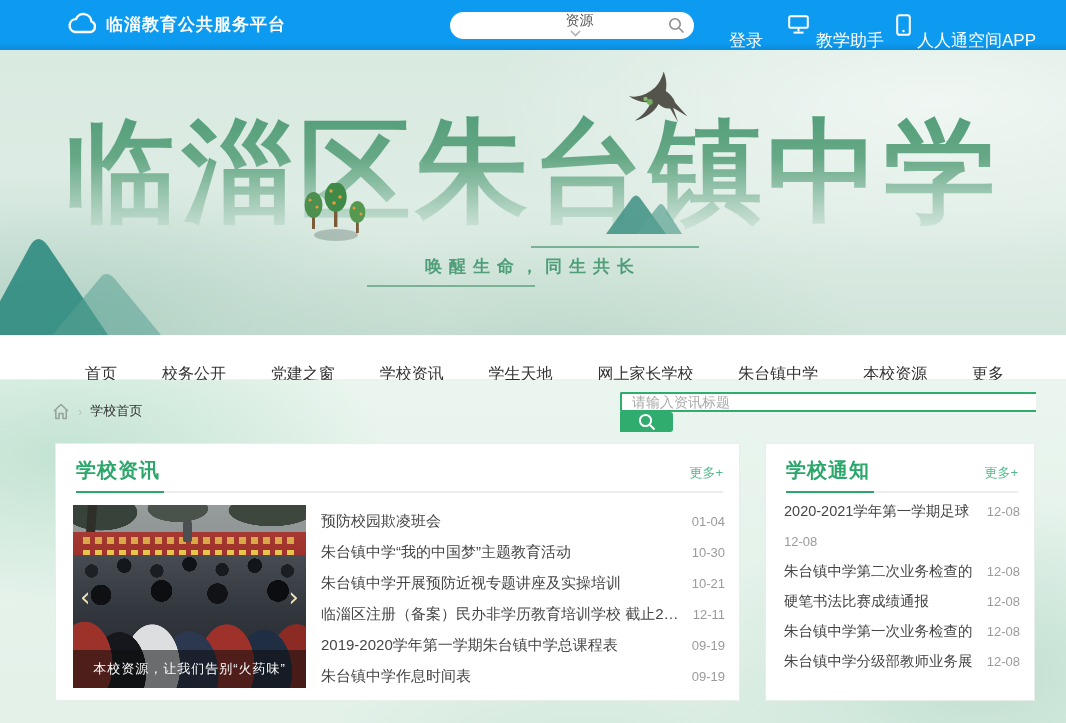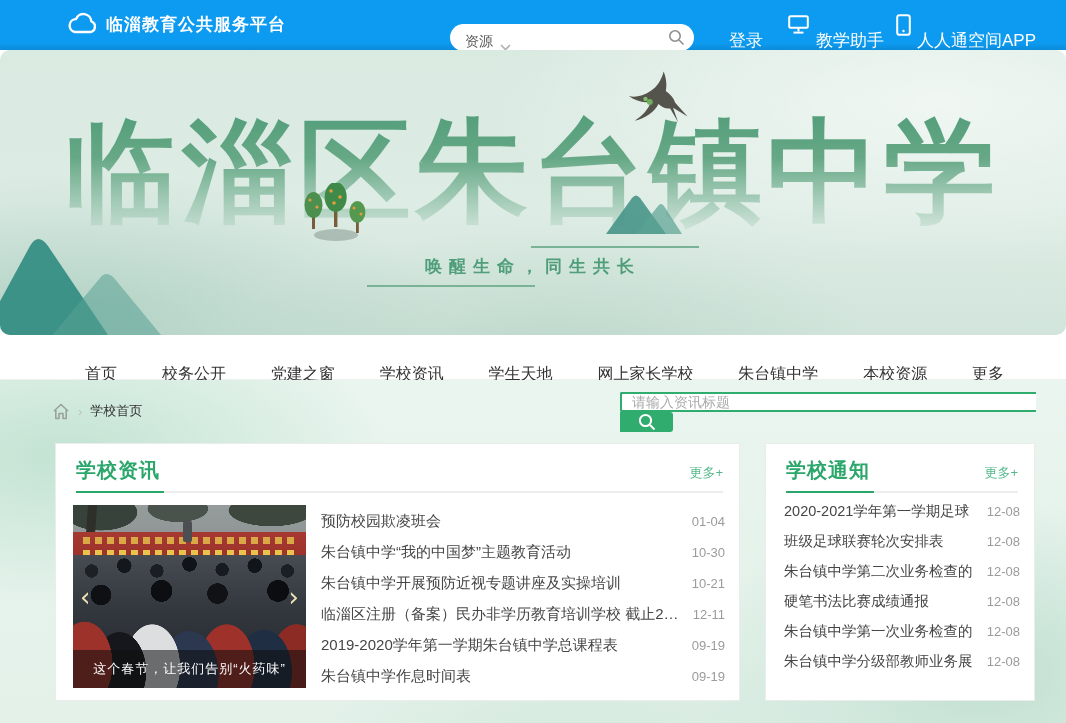--- a/index.html
+++ b/index.html
@@ -3,38 +3,38 @@
 <meta charset="utf-8">
 <style>
   html,body{margin:0;padding:0;background:#fff;font-family:"Liberation Sans","DejaVu Sans",sans-serif;}
   .page{position:relative;width:1066px;height:723px;overflow:hidden;background:#fff;padding-left:20px;}
 
   
   .topbar{position:absolute;left:0;top:0;width:1066px;height:50px;
     background:linear-gradient(180deg,#0d9bf1 0%,#0d9bf1 86%,#0b8bd9 100%);}
   .topbar .cloud{position:absolute;left:66px;top:10px;width:32px;height:30px;}
   .platform-title{position:absolute;left:106px;top:0;line-height:50px;color:#fff;font-size:17px;font-weight:bold;letter-spacing:1px;}
-  .scope-pill{position:absolute;left:450px;top:24px;width:244px;height:27px;background:#fff;border-radius:14px;display:flex;align-items:flex-end;}
+  .scope-pill{position:absolute;left:450px;top:12px;width:244px;height:27px;background:#fff;border-radius:14px;display:flex;align-items:center;flex-direction:column;}
   .scope-label{margin-left:15px;font-size:14px;color:#555;}
   .scope-chevron{margin-left:7px;width:11px;height:7px;}
   .pill-mag{position:absolute;right:9px;top:5px;width:17px;height:17px;}
   .top-link{position:absolute;top:16px;line-height:50px;color:#fff;font-size:17px;cursor:pointer;}
   .lnk-login{left:729px;}
   .ta-icon{position:absolute;left:788px;top:15px;width:21px;height:19px;}
   .lnk-ta{left:816px;}
   .phone-icon{position:absolute;left:896px;top:14px;width:15px;height:22px;}
   .lnk-app{left:917px;}
 
   
   .banner{position:absolute;left:0;top:50px;width:1066px;height:285px;overflow:hidden;
     background:
       radial-gradient(700px 260px at 88% 18%, rgba(255,255,255,.6), transparent 65%),
       radial-gradient(620px 240px at 6% 95%, rgba(120,175,155,.38), transparent 62%),
       radial-gradient(540px 200px at 52% 104%, rgba(150,192,172,.32), transparent 60%),
-      linear-gradient(180deg,#d9eae1 0%,#ddece4 55%,#d2e5db 100%); border-radius: 10px;}
+      linear-gradient(180deg,#d9eae1 0%,#ddece4 55%,#d2e5db 100%);}
   .school-title{position:absolute;left:0;top:52px;width:100%;text-align:center;margin:0;
     font-family:"Liberation Serif","DejaVu Serif",serif;font-weight:700;font-size:112px;line-height:1.25;letter-spacing:5px;
     background:linear-gradient(180deg,#4f9c78 0%,#66a886 40%,rgba(186,214,201,.12) 96%);
     -webkit-background-clip:text;background-clip:text;color:transparent;}
   .bird{position:absolute;left:623px;top:20px;width:74px;height:58px;}
   .trees{position:absolute;left:296px;top:133px;width:78px;height:70px;}
   .mtn-small{position:absolute;left:606px;top:142px;width:76px;height:42px;}
   .mtn-big{position:absolute;left:-10px;top:178px;width:190px;height:110px;}
   .slogan-wrap{position:absolute;left:50%;top:196px;transform:translateX(-50%);width:332px;}
   .slogan-line{height:2px;background:#79b295;}
@@ -258,21 +258,21 @@
     <div class="carousel">
       <div class="photo">
         <div class="trunk"></div>
         <div class="redbanner">
           <div class="yline y1"></div>
             <div class="yline y2"></div>
         </div>
         <div class="speaker"></div>
         <div class="crowd"></div>
       </div>
-      <div class="caption">这个春节，让我们告别“火药味”</div>
+      <div class="caption">本校资源，让我们告别“火药味”</div>
       <div class="car-arrow car-prev">‹</div>
       <div class="car-arrow car-next">›</div>
     </div>
 
     <div class="list list-news">
       <div class="row">
         <span class="row-title">预防校园欺凌班会</span>
         <span class="row-date">01-04</span>
       </div>
       <div class="row">
@@ -304,21 +304,20 @@
     <div class="card-rule">
         <div class="green"></div>
       </div>
 
     <div class="list list-notice">
       <div class="row">
         <span class="row-title">2020-2021学年第一学期足球</span>
         <span class="row-date">12-08</span>
       </div>
       <div class="row">
-        <span class="row-title">班级足球联赛轮次安排表</span>
         <span class="row-date">12-08</span>
       </div>
       <div class="row">
         <span class="row-title">朱台镇中学第二次业务检查的</span>
         <span class="row-date">12-08</span>
       </div>
       <div class="row">
         <span class="row-title">硬笔书法比赛成绩通报</span>
         <span class="row-date">12-08</span>
       </div>

